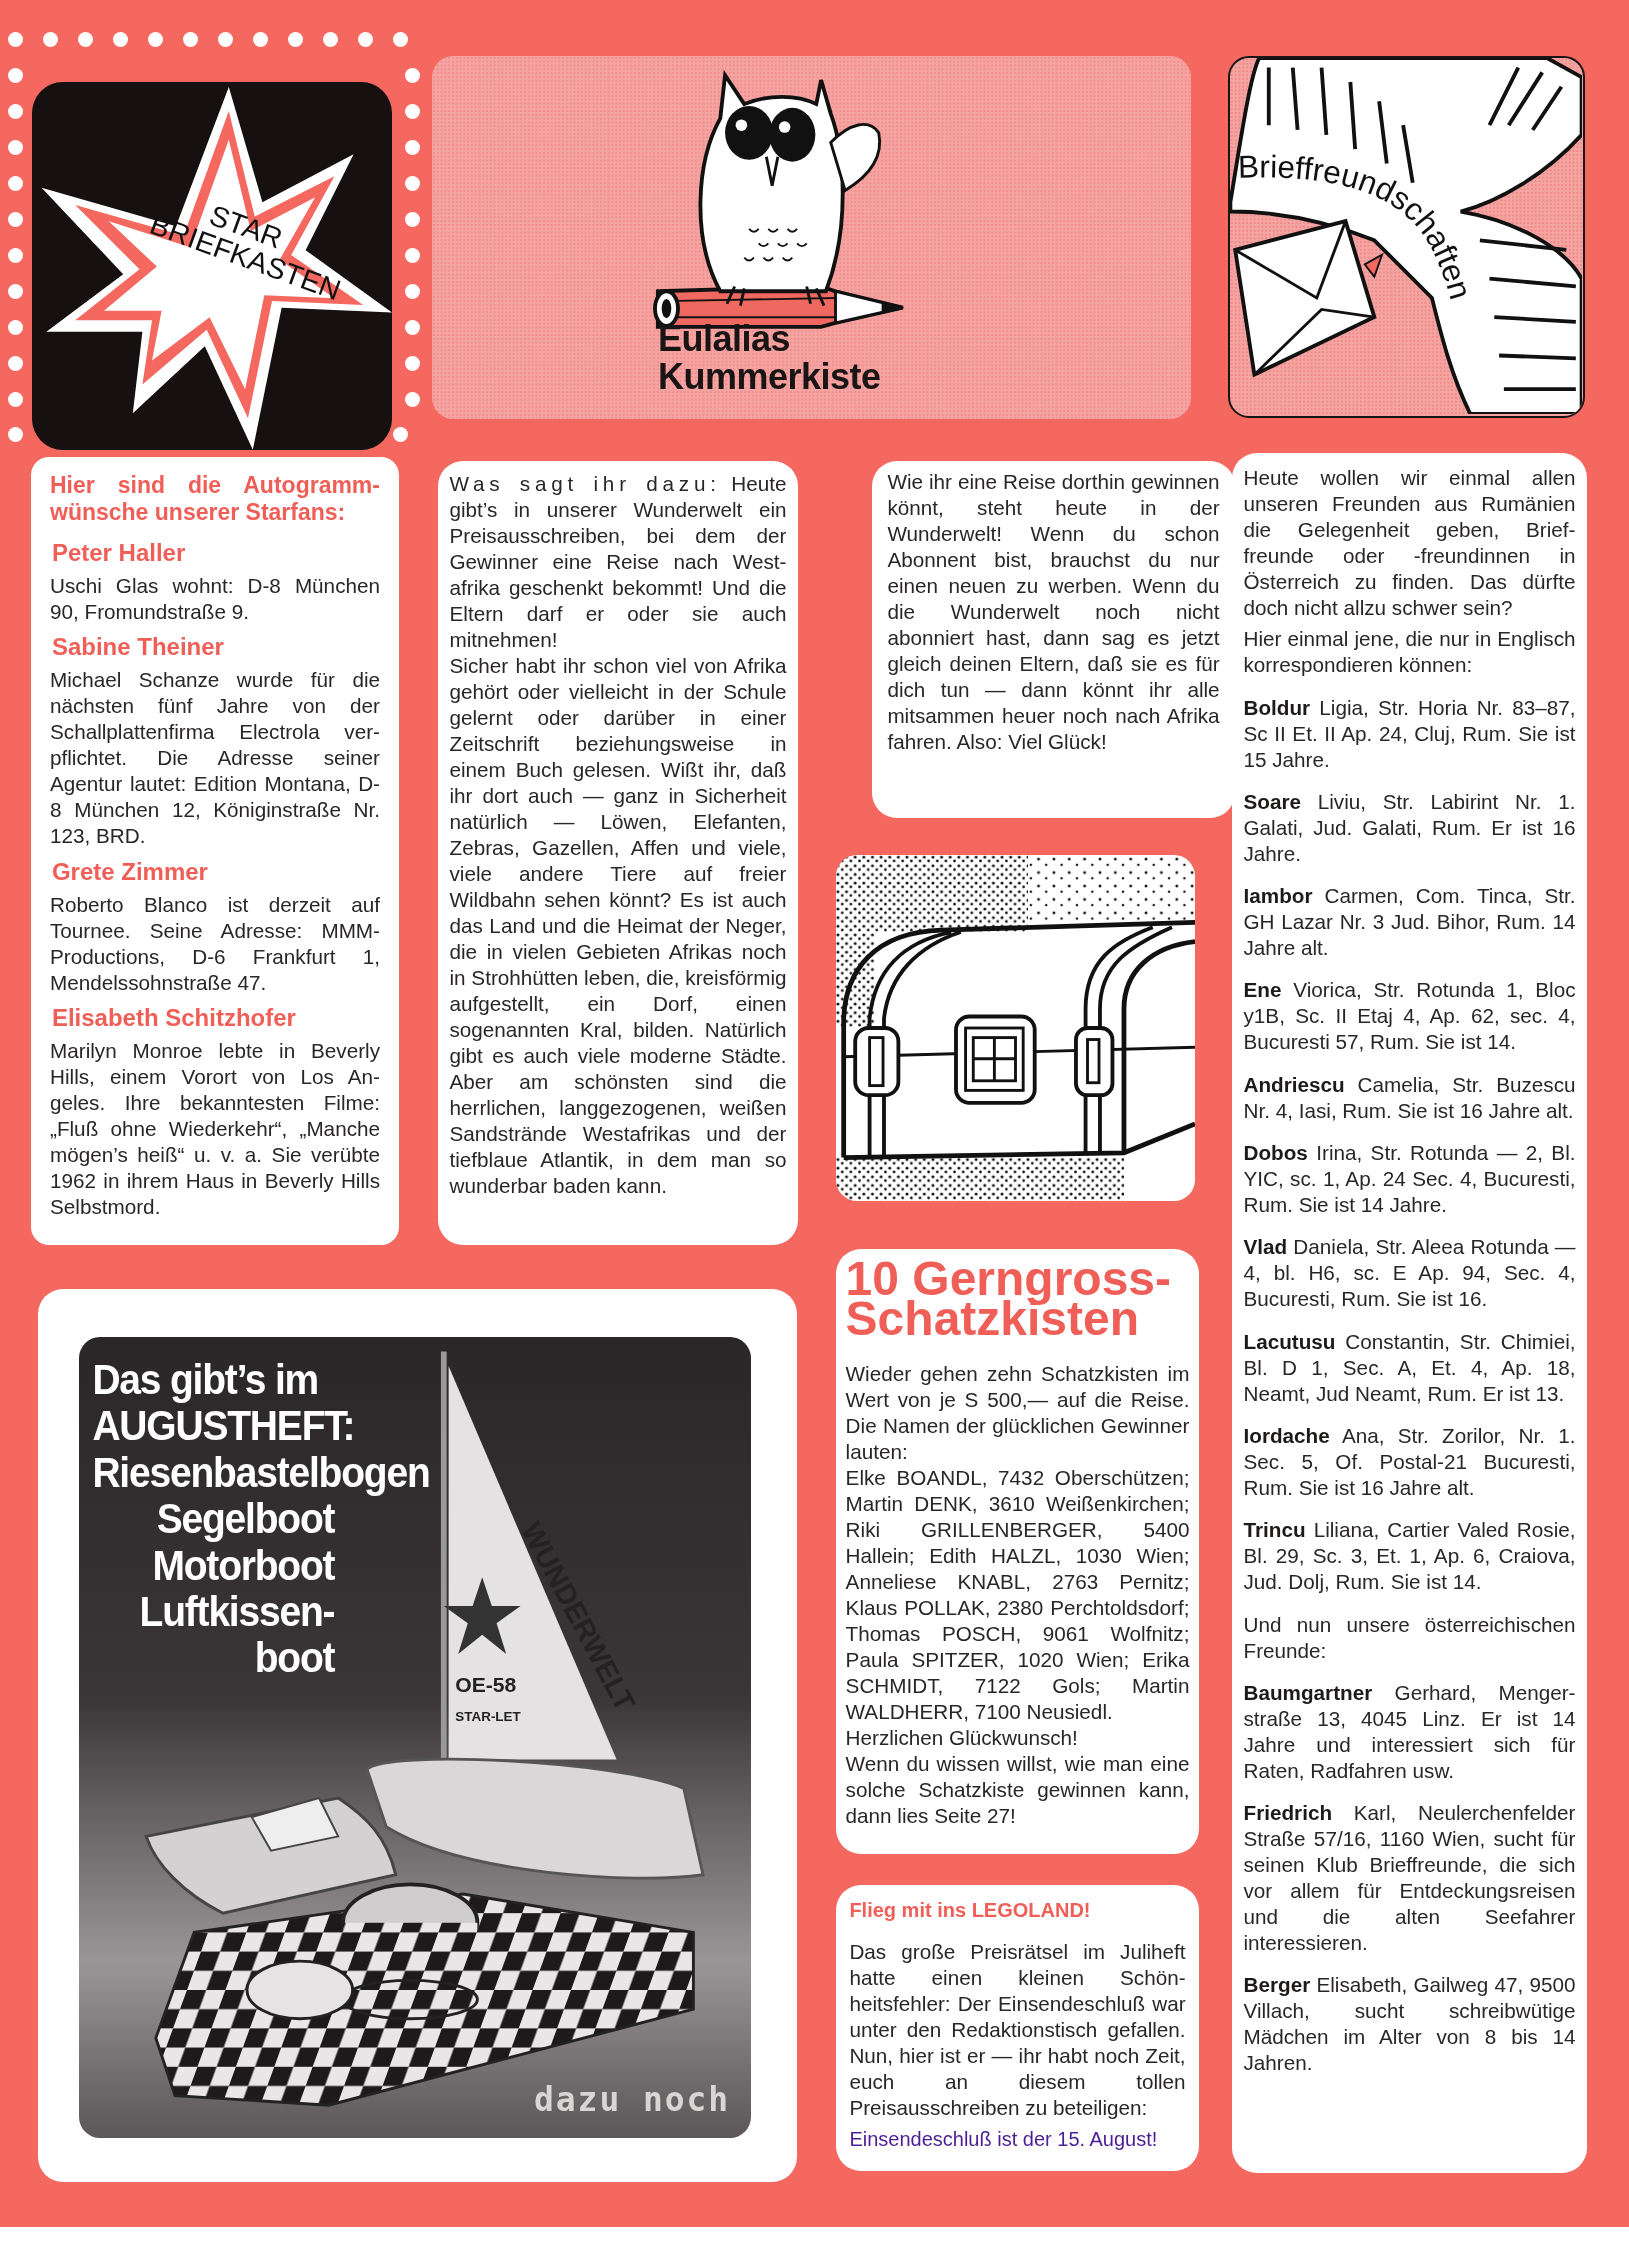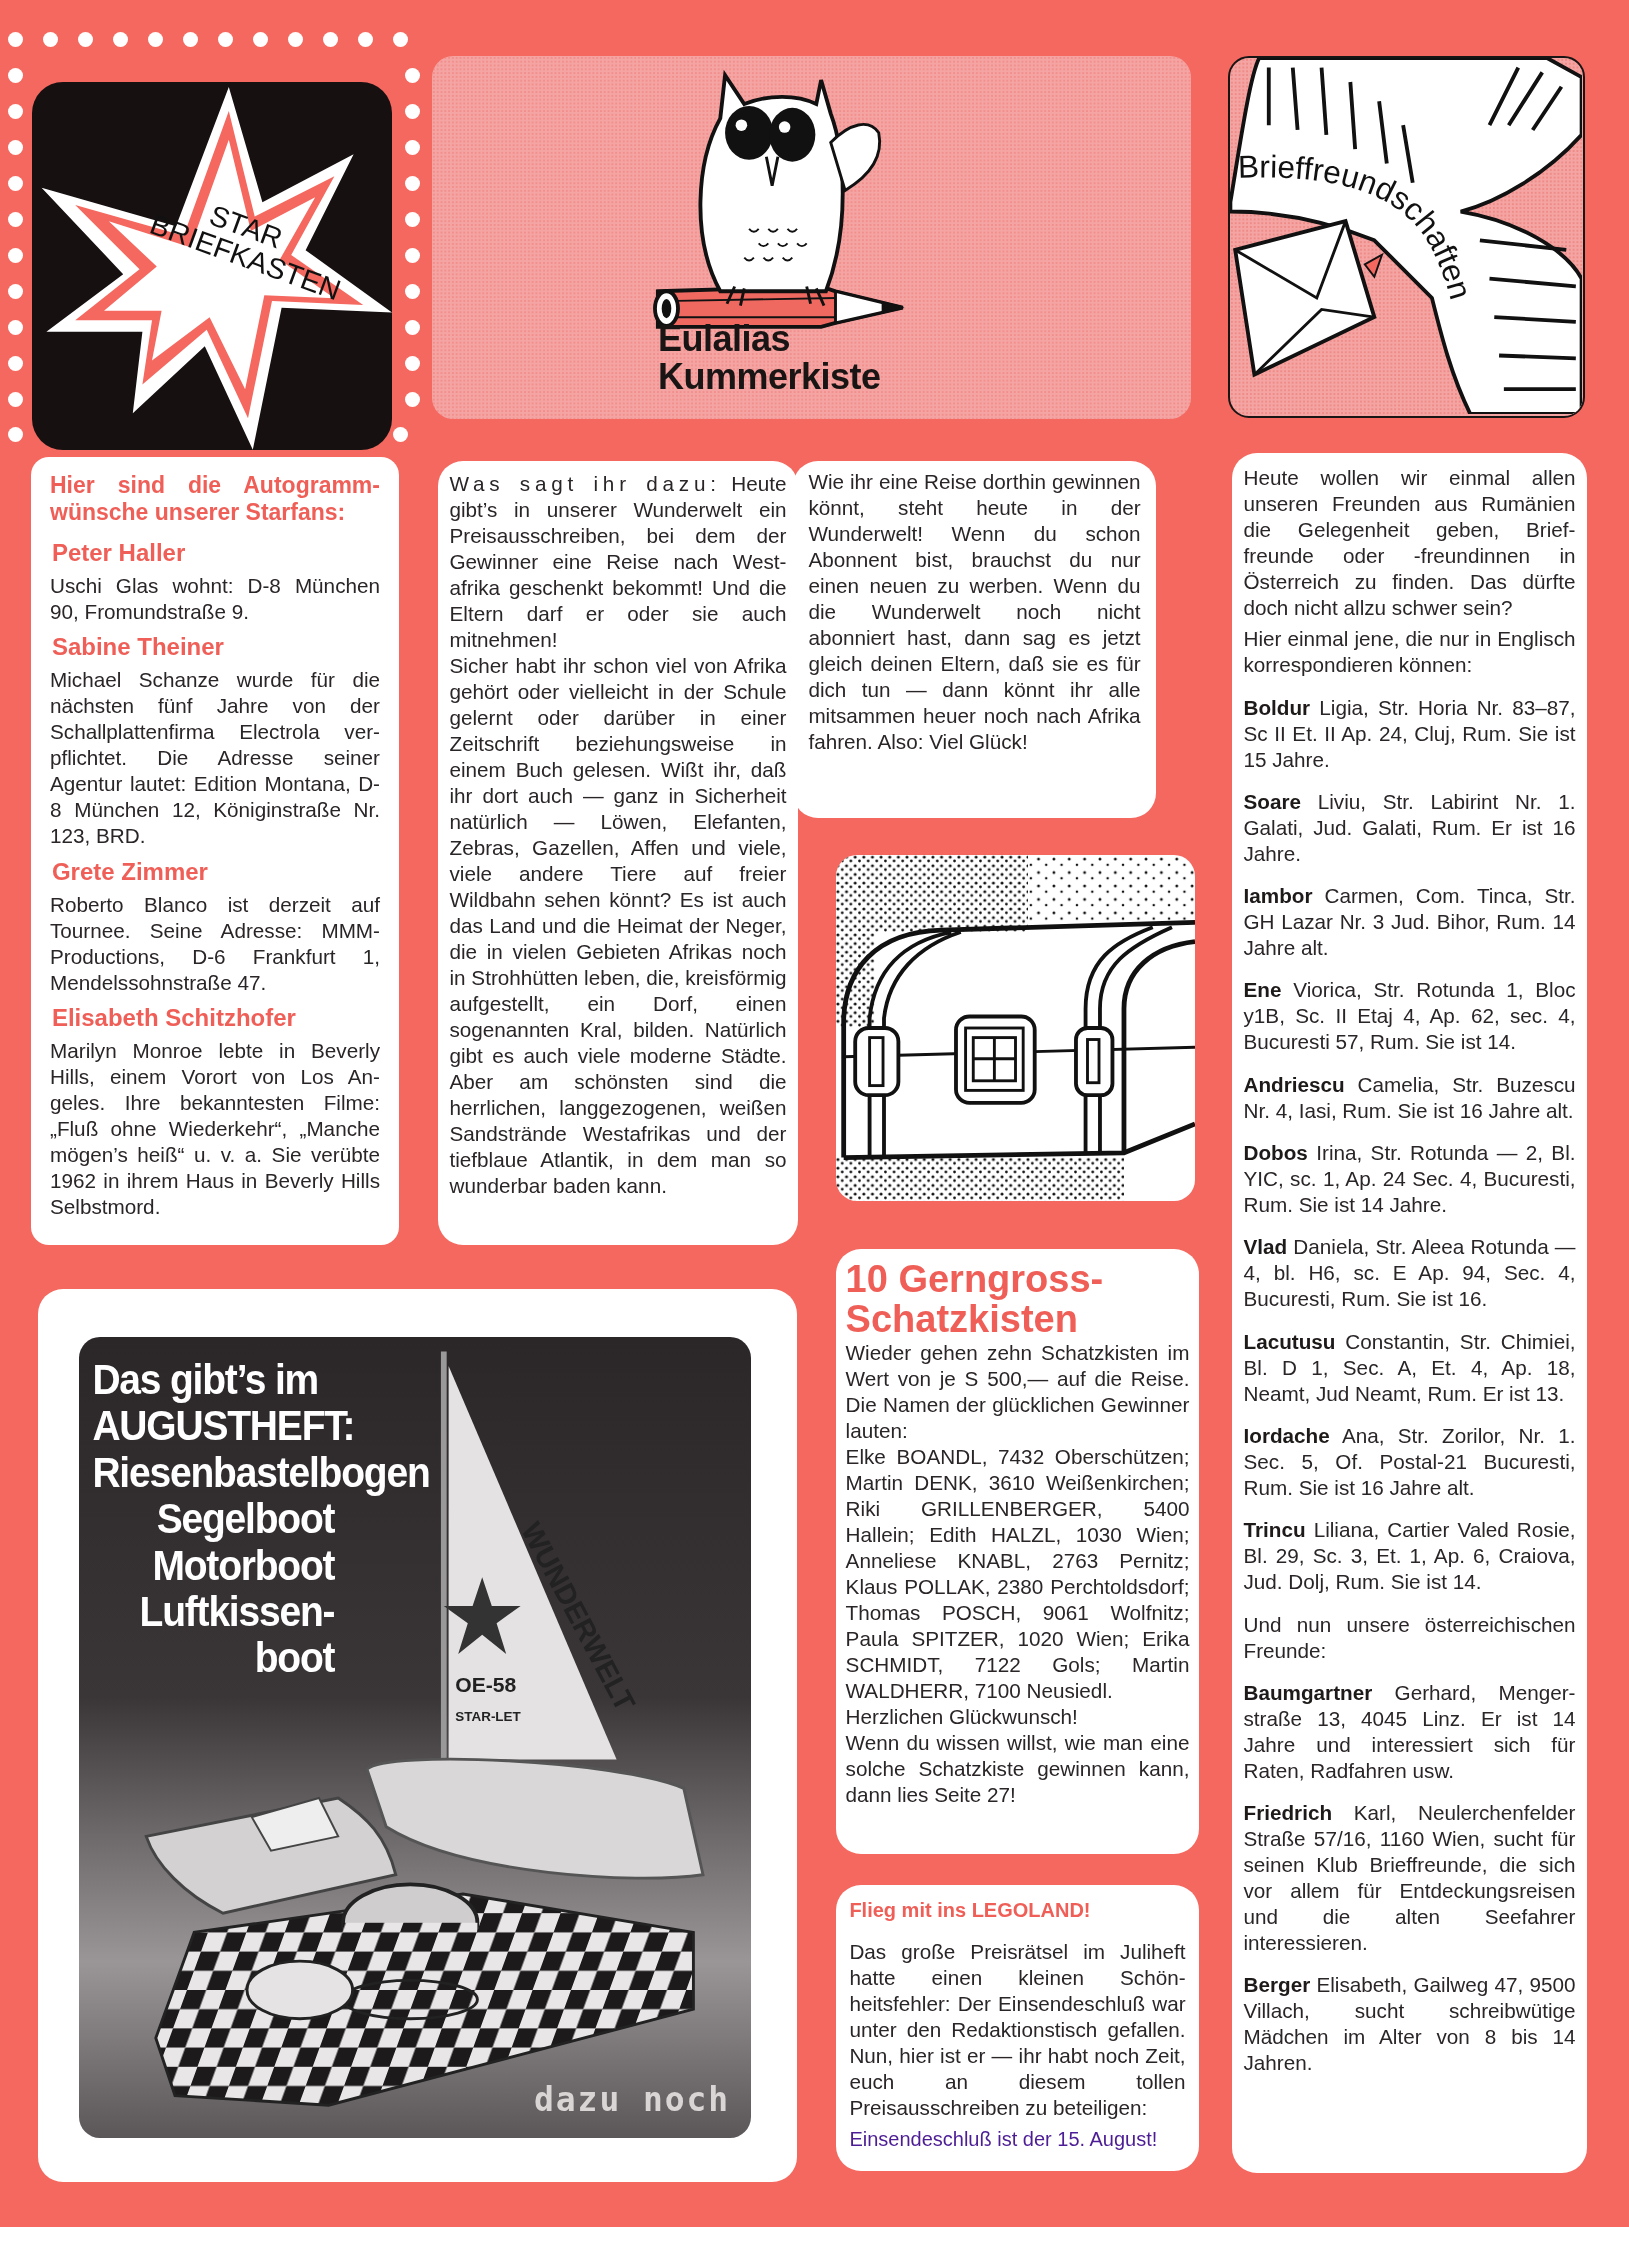--- a/index.html
+++ b/index.html
@@ -41,27 +41,27 @@
     background-image: radial-gradient(#ef8b87 0.8px, transparent 1px); background-size: 3.8px 3.8px; }
 
   
   #autograph { left: 31px; top: 457px; width: 368px; height: 788px; padding: 15.4px 19px; border-radius: 18px; }
   #autograph .intro { font-size: 23px; line-height: 27px; font-weight: bold; color: #ef5f57; text-align: justify; margin-bottom: 11.5px; }
   #autograph .nm { font-size: 24px; font-weight: bold; color: #ef5f57; margin: 7.7px 0 5.8px 1.9px; line-height: 29px; }
 
   #africa { left: 438px; top: 461px; width: 360px; height: 784px; padding: 9.6px 11.5px; }
   #africa .spaced { letter-spacing: 4.8px; }
 
-  #reise { left: 793px; top: 461px; width: 363px; height: 357px; padding: 7.7px 15.4px; }
+  #reise { left: 872px; top: 461px; width: 363px; height: 357px; padding: 7.7px 15.4px; }
 
   #chest { position: absolute; left: 836px; top: 855px; width: 359px; height: 346px;
     background: #fff; border-radius: 21px; overflow: hidden; }
 
   #gerngross { left: 836px; top: 1249px; width: 322px; height: 605px; padding: 9.6px 9.6px; }
-  #gerngross .big { font-size: 38px; line-height: 40px; font-weight: bold; color: #ef5f57; margin-bottom: 1px; }
+  #gerngross .big { font-size: 48px; line-height: 40px; font-weight: bold; color: #ef5f57; margin-bottom: 22px; }
 
   #lego { left: 836px; top: 1885px; width: 363px; height: 286px; padding: 11.5px 13.4px; }
   #lego .lh { font-size: 20px; font-weight: bold; color: #ef5f57; margin-bottom: 16px; }
   #lego .lf { font-size: 20px; font-weight: normal; color: #4c1d95; margin-top: 5.8px; white-space: nowrap; }
 
   #pen { left: 1232px; top: 453px; width: 355px; height: 1720px; padding: 11.5px 11.5px; }
   #pen .entry { margin-top: 16.3px; }
   #pen b { font-weight: bold; color: #1e1a1a; }
 
   

